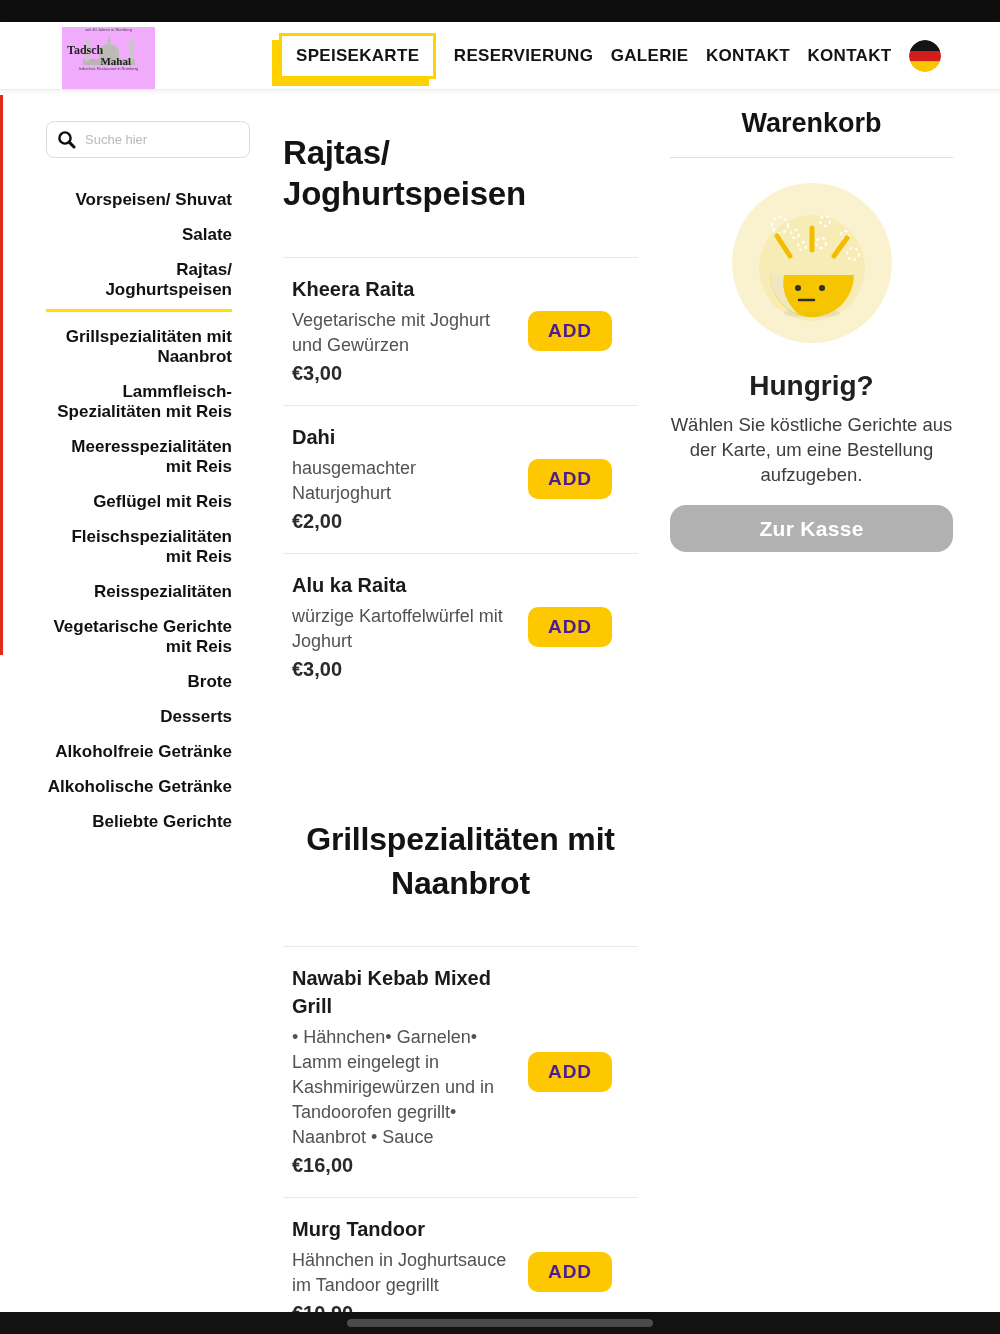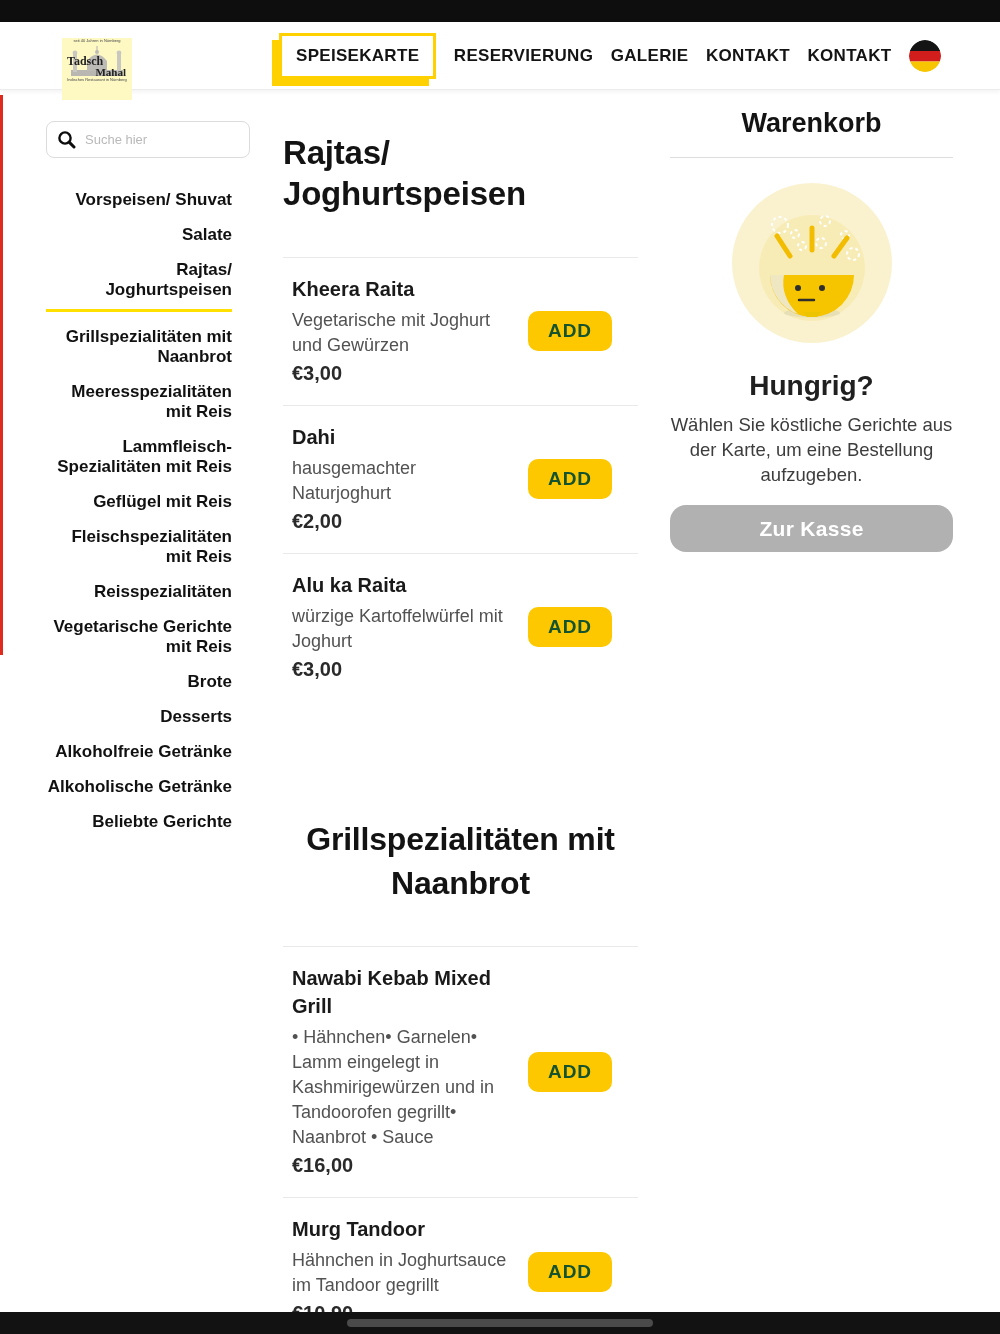--- a/index.html
+++ b/index.html
@@ -5,26 +5,26 @@
   * { margin:0; padding:0; box-sizing:border-box; }
   html,body { width:1000px; height:1334px; background:#fff; font-family:"Liberation Sans", sans-serif; }
   .page { position:relative; width:1000px; height:1334px; overflow:hidden; background:#fff; }
 
   
   .top-strip { position:absolute; top:0; left:0; width:100%; height:22px; background:#0e0e0e; }
 
   
   .header { position:absolute; top:22px; left:0; width:100%; height:68px; background:#fff;
             border-bottom:1px solid #ececec; box-shadow:0 2px 4px rgba(0,0,0,.05); z-index:10; }
-  .logo { position:absolute; left:62px; top:16px; width:70px; height:62px; background:#fef9c3;
+  .logo { position:absolute; left:62px; top:5px; width:93px; height:62px; background:#f0abfc;
           text-align:center; overflow:hidden; color:#222; }
   .logo .tag { font-size:4px; color:#444; line-height:6px; }
   .logo .taj { display:block; margin:0 auto; }
   .logo .name1 { font-family:"Liberation Serif", serif; font-weight:bold; font-size:12px; text-align:left; padding-left:5px; margin-top:-22px; line-height:11px; }
-  .logo .name2 { font-family:"Liberation Serif", serif; font-weight:bold; font-size:11px; text-align:right; padding-right:6px; line-height:10px; }
+  .logo .name2 { font-family:"Liberation Serif", serif; font-weight:bold; font-size:11px; text-align:right; padding-right:24px; line-height:10px; }
   .nav { position:absolute; left:279px; right:59px; top:0; height:68px; display:flex; align-items:center; justify-content:space-between; }
   .nav-link { font-size:17px; font-weight:700; color:#141414; letter-spacing:.3px; cursor:pointer; white-space:nowrap; }
   .nav-link.boxed { border:3px solid #ffd100; padding:10px 14px; box-shadow:-7px 7px 0 0 #ffd100; background:#fff; }
   .flag { width:32px; height:32px; border-radius:50%; overflow:hidden; display:block; }
 
   
   .scroll-indicator { position:absolute; left:0; top:95px; width:3px; height:560px; background:#df2b1e; }
 
   
   .search-box { position:absolute; left:46px; top:121px; width:204px; height:37px; border:1px solid #dcdcdc;
@@ -39,21 +39,21 @@
   .main-col { position:absolute; left:283px; top:112px; width:355px; }
   .section-title { font-size:33px; font-weight:800; color:#131313; line-height:1.25; margin-top:20px; margin-bottom:42px; letter-spacing:-.2px; }
   .section-title.centered { text-align:center; font-size:32px; line-height:1.4; margin-top:116px; margin-bottom:40px; }
   .menu-item { position:relative; border-top:1px solid #e9e9e9; padding:17px 110px 20px 9px; min-height:145px; }
   .menu-item.last { border-bottom:1px solid #e9e9e9; }
   .item-name { font-size:20px; font-weight:700; color:#1a1a1a; line-height:28px; margin-bottom:5px; width:225px; }
   .item-desc { font-size:18px; color:#525252; line-height:25px; width:228px; }
   .item-price { font-size:20px; font-weight:700; color:#2a2a2a; margin-top:4px; }
   .add-btn { position:absolute; right:26px; top:50%; transform:translateY(-50%); width:84px; height:40px;
              background:#fdc800; border:none; border-radius:10px; font-family:"Liberation Sans", sans-serif;
-             font-size:19px; font-weight:800; color:#14532d; letter-spacing:1px; cursor:pointer; }
+             font-size:19px; font-weight:800; color:#4c1d95; letter-spacing:1px; cursor:pointer; }
 
   
   .cart-col { position:absolute; left:670px; top:108px; width:283px; text-align:center; }
   .cart-title { font-size:27px; font-weight:800; color:#131313; }
   .cart-divider { border-bottom:1px solid #ddd; margin-top:18px; }
   .cart-illustration { margin-top:24px; }
   .cart-hungry { font-size:28px; font-weight:800; color:#202020; margin-top:22px; }
   .cart-text { font-size:18.5px; color:#3d3d3d; line-height:25px; margin-top:10px; }
   .checkout-btn { margin-top:18px; width:283px; height:47px; background:#b1b1b1; border:none; border-radius:16px;
                   color:#fff; font-family:"Liberation Sans", sans-serif; font-size:21px; font-weight:700; letter-spacing:.3px; cursor:pointer; }
@@ -115,22 +115,22 @@
       <line x1="12.4" y1="12.4" x2="17" y2="17" stroke="#0d0d0d" stroke-width="3" stroke-linecap="round"></line>
     </svg>
     <input type="text" placeholder="Suche hier" style="">
   </div>
 
   <div class="side-nav">
     <div class="side-item">Vorspeisen/ Shuvat</div>
     <div class="side-item">Salate</div>
     <div class="side-item active">Rajtas/ Joghurtspeisen</div>
     <div class="side-item">Grillspezialitäten mit Naanbrot</div>
+    <div class="side-item">Lammfleisch-Spezialitäten mit Reis</div>
     <div class="side-item">Meeresspezialitäten mit Reis</div>
-    <div class="side-item">Lammfleisch-Spezialitäten mit Reis</div>
     <div class="side-item">Geflügel mit Reis</div>
     <div class="side-item">Fleischspezialitäten mit Reis</div>
     <div class="side-item">Reisspezialitäten</div>
     <div class="side-item">Vegetarische Gerichte mit Reis</div>
     <div class="side-item">Brote</div>
     <div class="side-item">Desserts</div>
     <div class="side-item">Alkoholfreie Getränke</div>
     <div class="side-item">Alkoholische Getränke</div>
     <div class="side-item">Beliebte Gerichte</div>
   </div>

